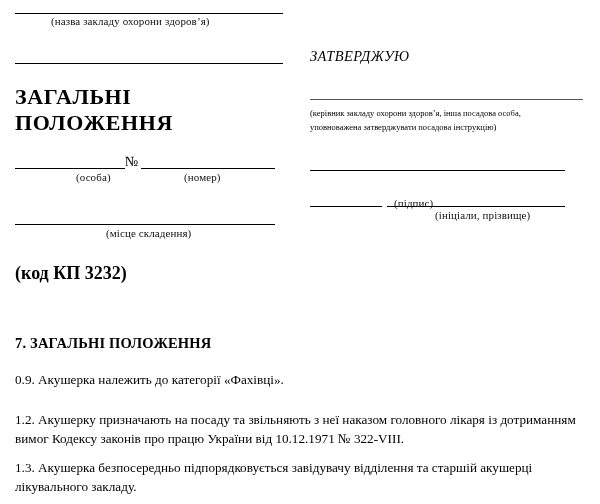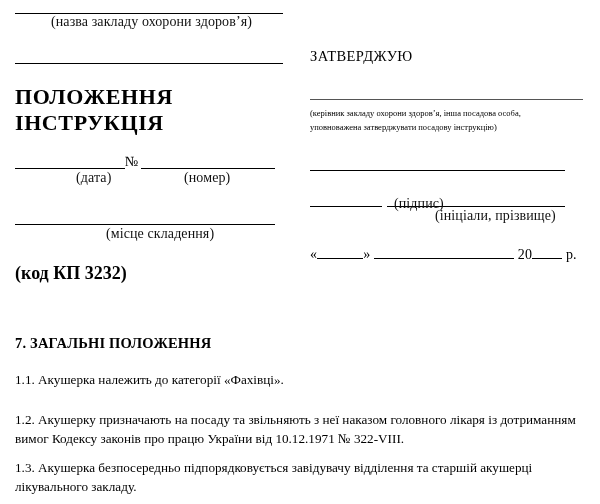--- a/index.html
+++ b/index.html
@@ -26,21 +26,21 @@
     background: #000000;
     height: 1px;
     font-size: 0;
     line-height: 0;
   }
   .rule.grey { background: #555555; }
 
   
   .caption {
     position: absolute;
-    font-size: 14px;
+    font-size: 11px;
     line-height: 11px;
     letter-spacing: 0.1px;
     white-space: nowrap;
     color: #111111;
     padding-left: 36px;
   }
 
   
   #doc-title {
     position: absolute;
@@ -94,20 +94,21 @@
 
   
   #approve-word {
     position: absolute;
     left: 310px;
     top: 47px;
     font-size: 14.5px;
     line-height: 18px;
     letter-spacing: 0.4px;
     white-space: nowrap;
+    font-style: italic;
   }
   .approver-caption {
     position: absolute;
     left: 310px;
     font-size: 8.5px;
     line-height: 11px;
     width: 280px;
     white-space: nowrap;
   }
   #date-line-row {
@@ -133,58 +134,52 @@
 <body>
 
 <div class="page">
 
   <div class="rule" style="left:15px; top:13px; width:268px;"></div>
   <div class="caption" style="left:15px; top:16px;">(назва закладу охорони здоров’я)</div>
 
   <div class="rule" style="left:15px; top:63px; width:268px;"></div>
 
   <div id="doc-title">
+    <span class="ln">ЗАГАЛЬНІ</span>
     <span class="ln">ПОЛОЖЕННЯ</span>
-    <span class="ln">ІНСТРУКЦІЯ</span>
   </div>
 
   <div class="rule" style="left:15px; top:168px; width:110px;"></div>
   <div class="numsign" style="left:125px; top:155px;">№</div>
   <div class="rule" style="left:141px; top:168px; width:134px;"></div>
-  <div class="caption" style="left:40px; top:172px;">(дата)</div>
+  <div class="caption" style="left:40px; top:172px;">(особа)</div>
   <div class="caption" style="left:148px; top:172px;">(номер)</div>
 
   <div class="rule" style="left:15px; top:224px; width:260px;"></div>
   <div class="caption" style="left:70px; top:228px;">(місце складення)</div>
 
   <div id="approve-word">ЗАТВЕРДЖУЮ</div>
 
   <div class="rule grey" style="left:310px; top:99px; width:273px;"></div>
   <div class="approver-caption" style="top:108px;">(керівник закладу охорони здоров’я, інша посадова особа,</div>
-  <div class="approver-caption" style="top:122px;">уповноважена затверджувати посадову інструкцію)</div>
+  <div class="approver-caption" style="top:122px;">уповноважена затверджувати посадова інструкцію)</div>
 
   <div class="rule" style="left:310px; top:170px; width:255px;"></div>
 
   <div class="rule" style="left:310px; top:206px; width:72px;"></div>
   <div class="rule" style="left:387px; top:206px; width:178px;"></div>
   <div class="caption" style="left:330px; top:198px;margin-left:28px;">(підпис)</div>
   <div class="caption" style="left:399px; top:210px;">(ініціали, прізвище)</div>
 
-  <div id="date-line-row">
-    <span>«</span><span class="fill day"></span><span>»</span>
-    <span class="fill mon"></span>
-    <span>20</span><span class="fill year"></span>
-    <span>р.</span>
-  </div>
 
   <div id="job-title">
     <span class="ln">(код КП 3232)</span>
   </div>
 
   <div id="section-heading">7. ЗАГАЛЬНІ ПОЛОЖЕННЯ</div>
 
-  <div class="para" style="top:371px;">1.1. Акушерка належить до категорії «Фахівці».</div>
+  <div class="para" style="top:371px;">0.9. Акушерка належить до категорії «Фахівці».</div>
 
   <div class="para" style="top:411px;">1.2. Акушерку призначають на посаду та звільняють з неї наказом головного лікаря із дотриманням вимог Кодексу законів про працю України від 10.12.1971 № 322-VIII.</div>
 
   <div class="para" style="top:459px;">1.3. Акушерка безпосередньо підпорядковується завідувачу відділення та старшій акушерці лікувального закладу.</div>
 
 </div>
 
 </body></html>

